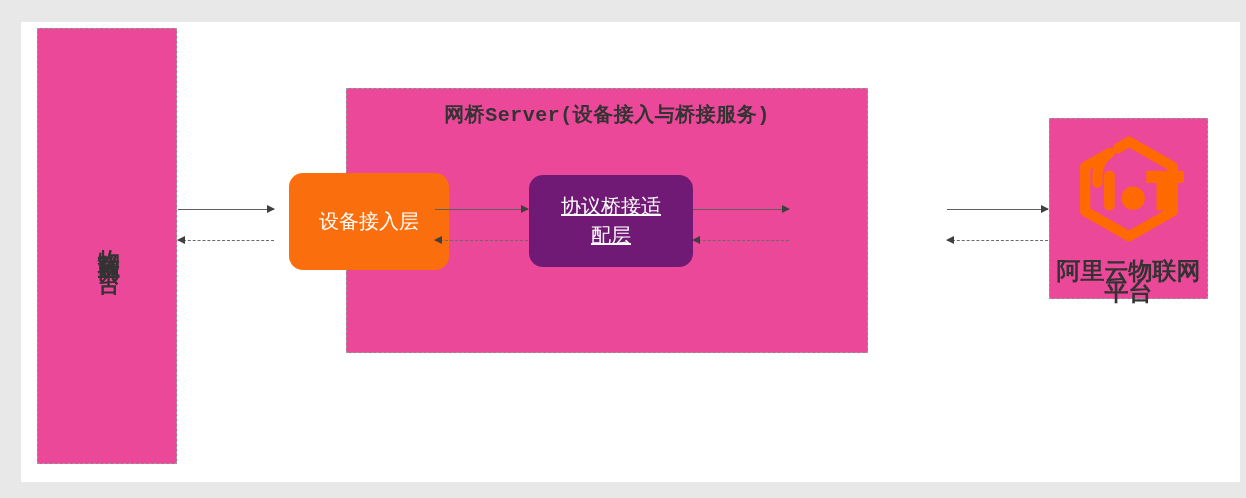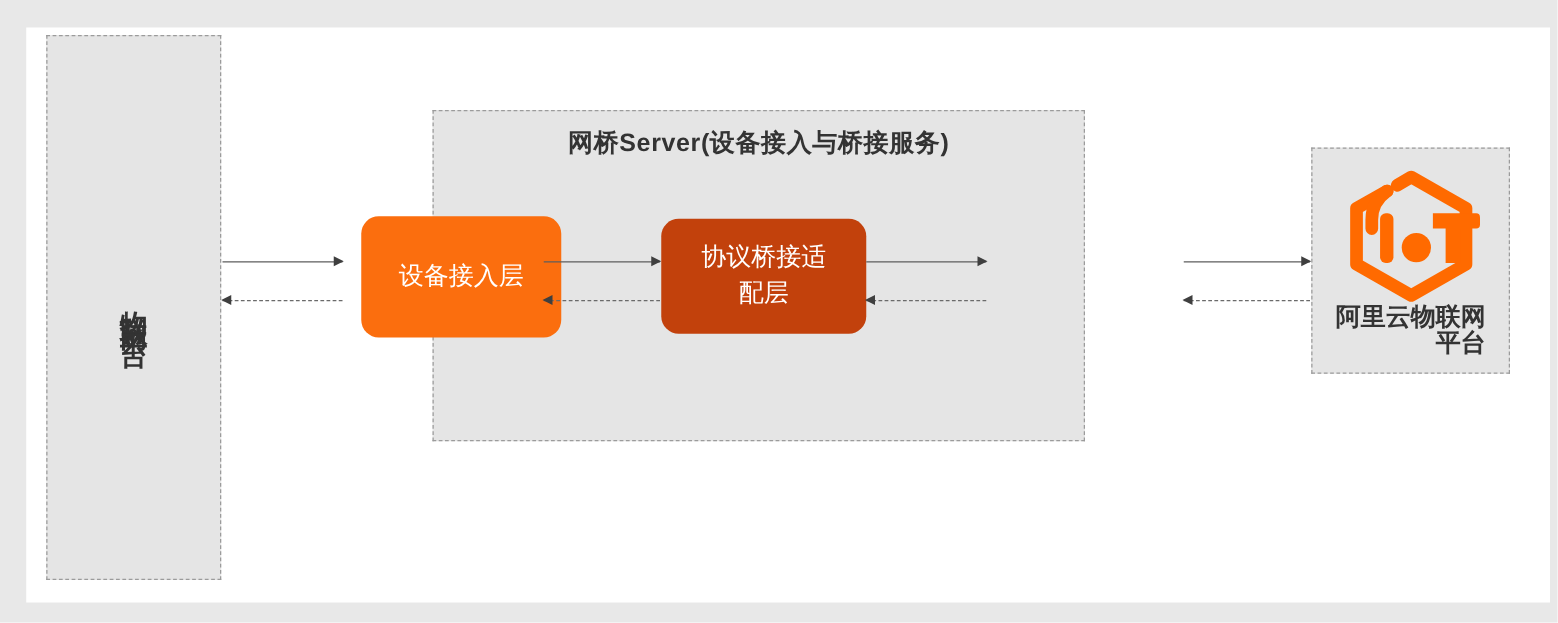--- a/index.html
+++ b/index.html
@@ -13,22 +13,23 @@
   .panel {
     position: absolute;
     left: 21px; top: 22px;
     width: 1219px; height: 460px;
     background: #FFFFFF;
   }
   .dashed-box {
     position: absolute;
     border: 1.5px dashed #9B9B9B;
     box-sizing: border-box;
-    background: #e5e5e5;
+    background: #ec4899;
     z-index: 1;
+    font-family: Liberation Mono, monospace;
   }
   .left-box  { left: 16px;  top: 6px;  width: 140px; height: 436px;
                display: flex; align-items: center; justify-content: center; }
   .mid-box   { left: 325px; top: 66px; width: 522px; height: 265px; }
   .right-box { left: 1028px; top: 96px; width: 159px; height: 181px;
                display: flex; flex-direction: column; align-items: center; }
   .vertical-label {
     writing-mode: vertical-rl;
     text-orientation: upright;
     font-size: 22px; font-weight: bold; color: #333333;
@@ -70,44 +71,44 @@
   .arrow .head.right { right: -1px; border-left: 8px solid #3F3F3F; }
   .arrow .head.left  { left: -1px;  border-right: 8px solid #3F3F3F; }
   .a-solid  { top: 187px; }
   .a-dashed { top: 218px; }
   .a1 { left: 157px; width: 96px; }
   .a2 { left: 414px; width: 93px; }
   .a3 { left: 672px; width: 96px; }
   .a4 { left: 926px; width: 101px; }
   .logo-wrap { margin-top: 17px; width: 112px; height: 106px; }
   .right-label {
-    margin-top: 2px;
-    text-align: right;
-    font-size: 20px; line-height: 21px;
+    margin-top: 20px;
+    text-align: center;
+    font-size: 24px; line-height: 21px;
     font-weight: bold; color: #333333;
   }
 </style>
 </head>
 <body style="background: rgb(232, 232, 232);">
 
 <div class="panel">
 
   <div class="dashed-box left-box">
     <div class="vertical-label">物联网平台</div>
   </div>
 
   <div class="dashed-box mid-box">
     <div class="mid-title">网桥Server(设备接入与桥接服务)</div>
   </div>
 
   <div class="stage stage1" style="background-color: rgb(251, 110, 14);">
     <span>设备接入层</span>
   </div>
 
-  <div class="stage stage2" style="background-color: #c2410c;">
+  <div class="stage stage2" style="background-color: #701a75; text-decoration: underline;">
     <span>协议桥接适</span>
     <span>配层</span>
   </div>
 
 
   <div class="dashed-box right-box">
     <div class="logo-wrap">
       <svg viewBox="0 0 110 104" width="112" height="106" aria-hidden="true">
 
         <path class="logo-stroke" d="M 44 12 L 55 5.5 L 98 30 L 98 74 L 55 98.5 L 12 74 L 12 30 L 36 16.5" fill="none" stroke="#FF6A00" stroke-width="10" stroke-linejoin="round" stroke-linecap="round"></path>

